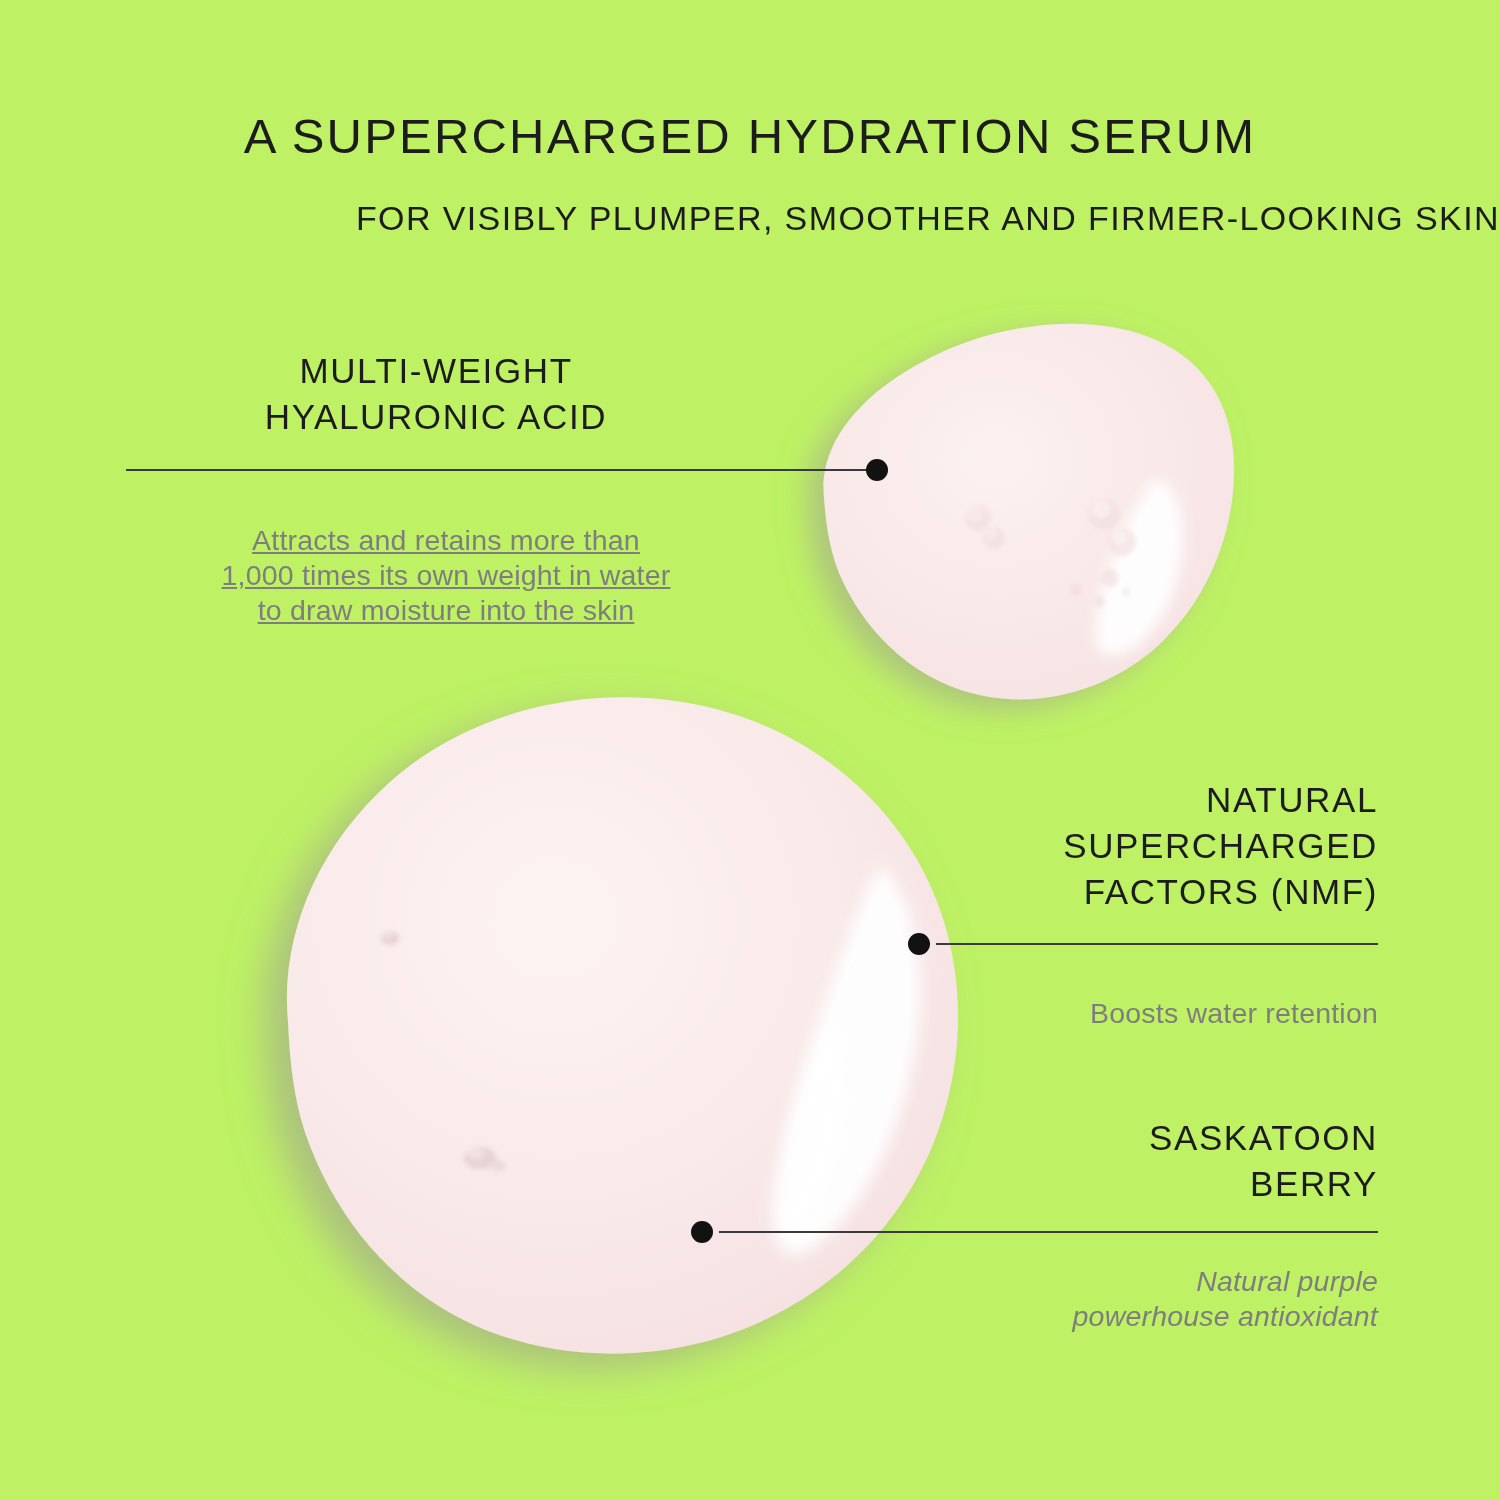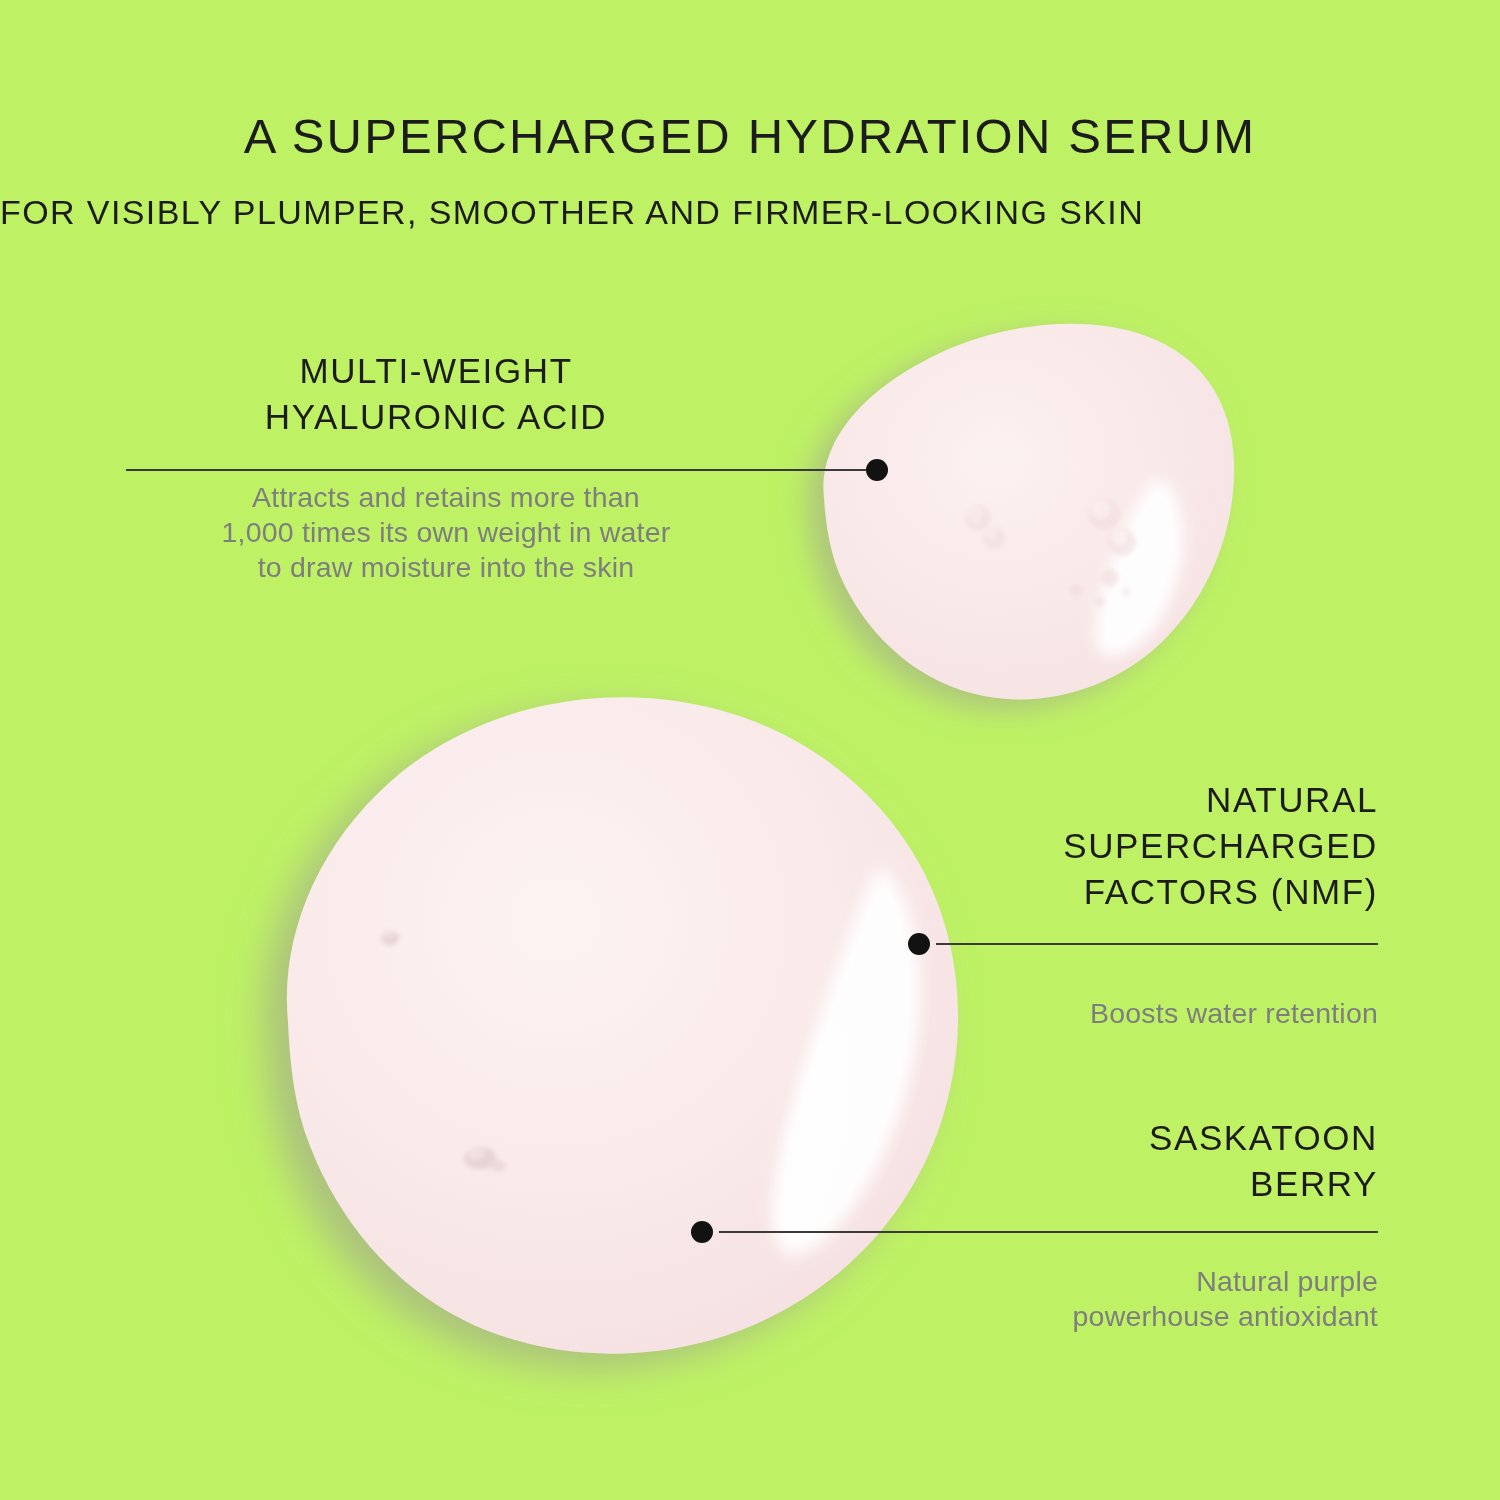--- a/index.html
+++ b/index.html
@@ -28,23 +28,23 @@
     text-align: center;
     font-size: 49px;
     letter-spacing: 2.2px;
     color: #1c1c1c;
     font-weight: 400;
     white-space: nowrap;
   }
   .subtitle {
     position: absolute;
     left: 0;
-    top: 193px;
+    top: 199px;
     width: 1500px;
-    text-align: left;
+    text-align: right;
     font-size: 34px;
     letter-spacing: 1.4px;
     color: #1c1c1c;
     font-weight: 400;
     white-space: nowrap;
   }
 
   
   .callout-heading {
     position: absolute;
@@ -213,21 +213,21 @@
   </div>
 
   <div class="group-left">
     <div class="callout-heading" style="left:126px; top:348px; width:620px;">MULTI-WEIGHT
 HYALURONIC ACID</div>
 
     <div class="rule" style="left:126px; top:469px; width:752px;"></div>
 
     <div class="leader-dot" style="left:866px; top:459px;"></div>
 
-    <div class="callout-body" style="left:126px; top:480px; width:640px;">Attracts and retains more than
+    <div class="callout-body" style="left:126px; top:523px; width:640px;text-decoration:underline;">Attracts and retains more than
 1,000 times its own weight in water
 to draw moisture into the skin</div>
   </div>
 
   <div class="group-right">
     <div class="callout-heading" style="left:878px; top:777px; width:500px;">NATURAL
 SUPERCHARGED
 FACTORS (NMF)</div>
 
     <div class="rule" style="left:936px; top:943px; width:442px;"></div>
@@ -238,17 +238,17 @@
   </div>
 
   <div class="group-right">
     <div class="callout-heading" style="left:878px; top:1088px; width:500px;margin-top:27px;">SASKATOON
 BERRY</div>
 
     <div class="rule" style="left:719px; top:1231px; width:659px;"></div>
 
     <div class="leader-dot" style="left:691px; top:1221px;"></div>
 
-    <div class="callout-body" style="left:878px; top:1264px; width:500px;">Natural purple
+    <div class="callout-body" style="left:878px; top:1264px; width:500px;font-style:italic;">Natural purple
 powerhouse antioxidant</div>
   </div>
 
 </div>
 
 </body></html>

